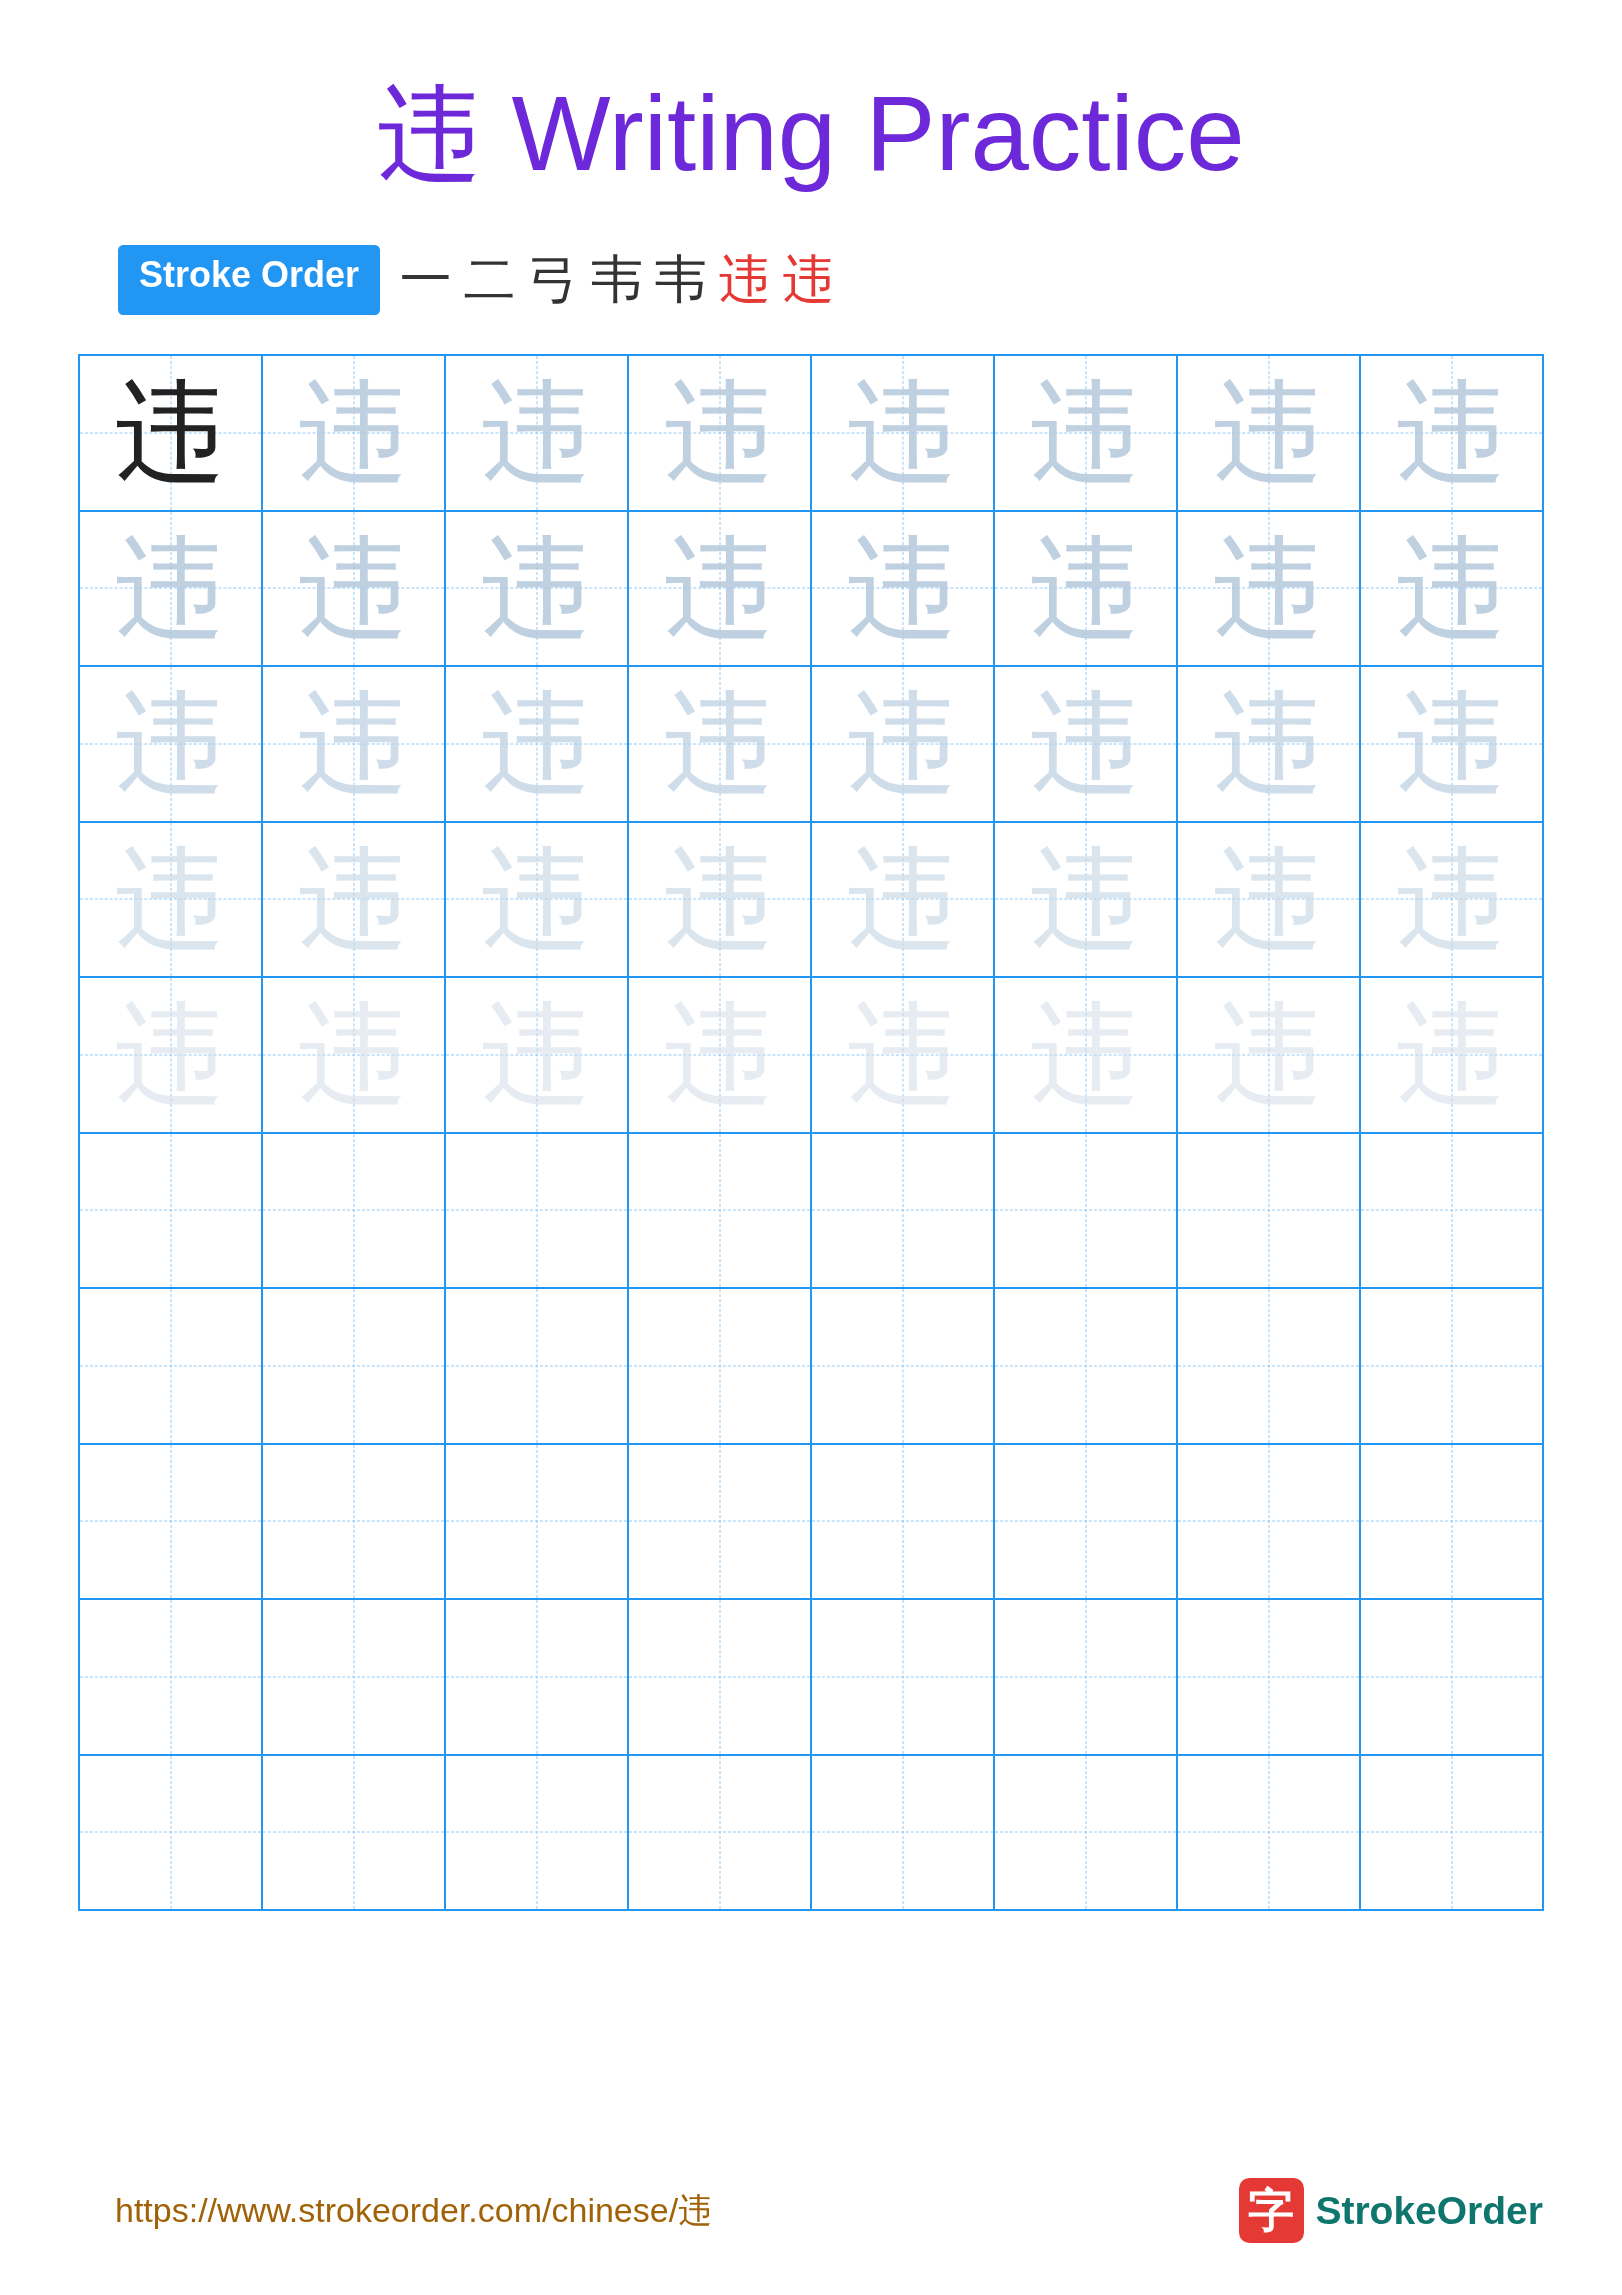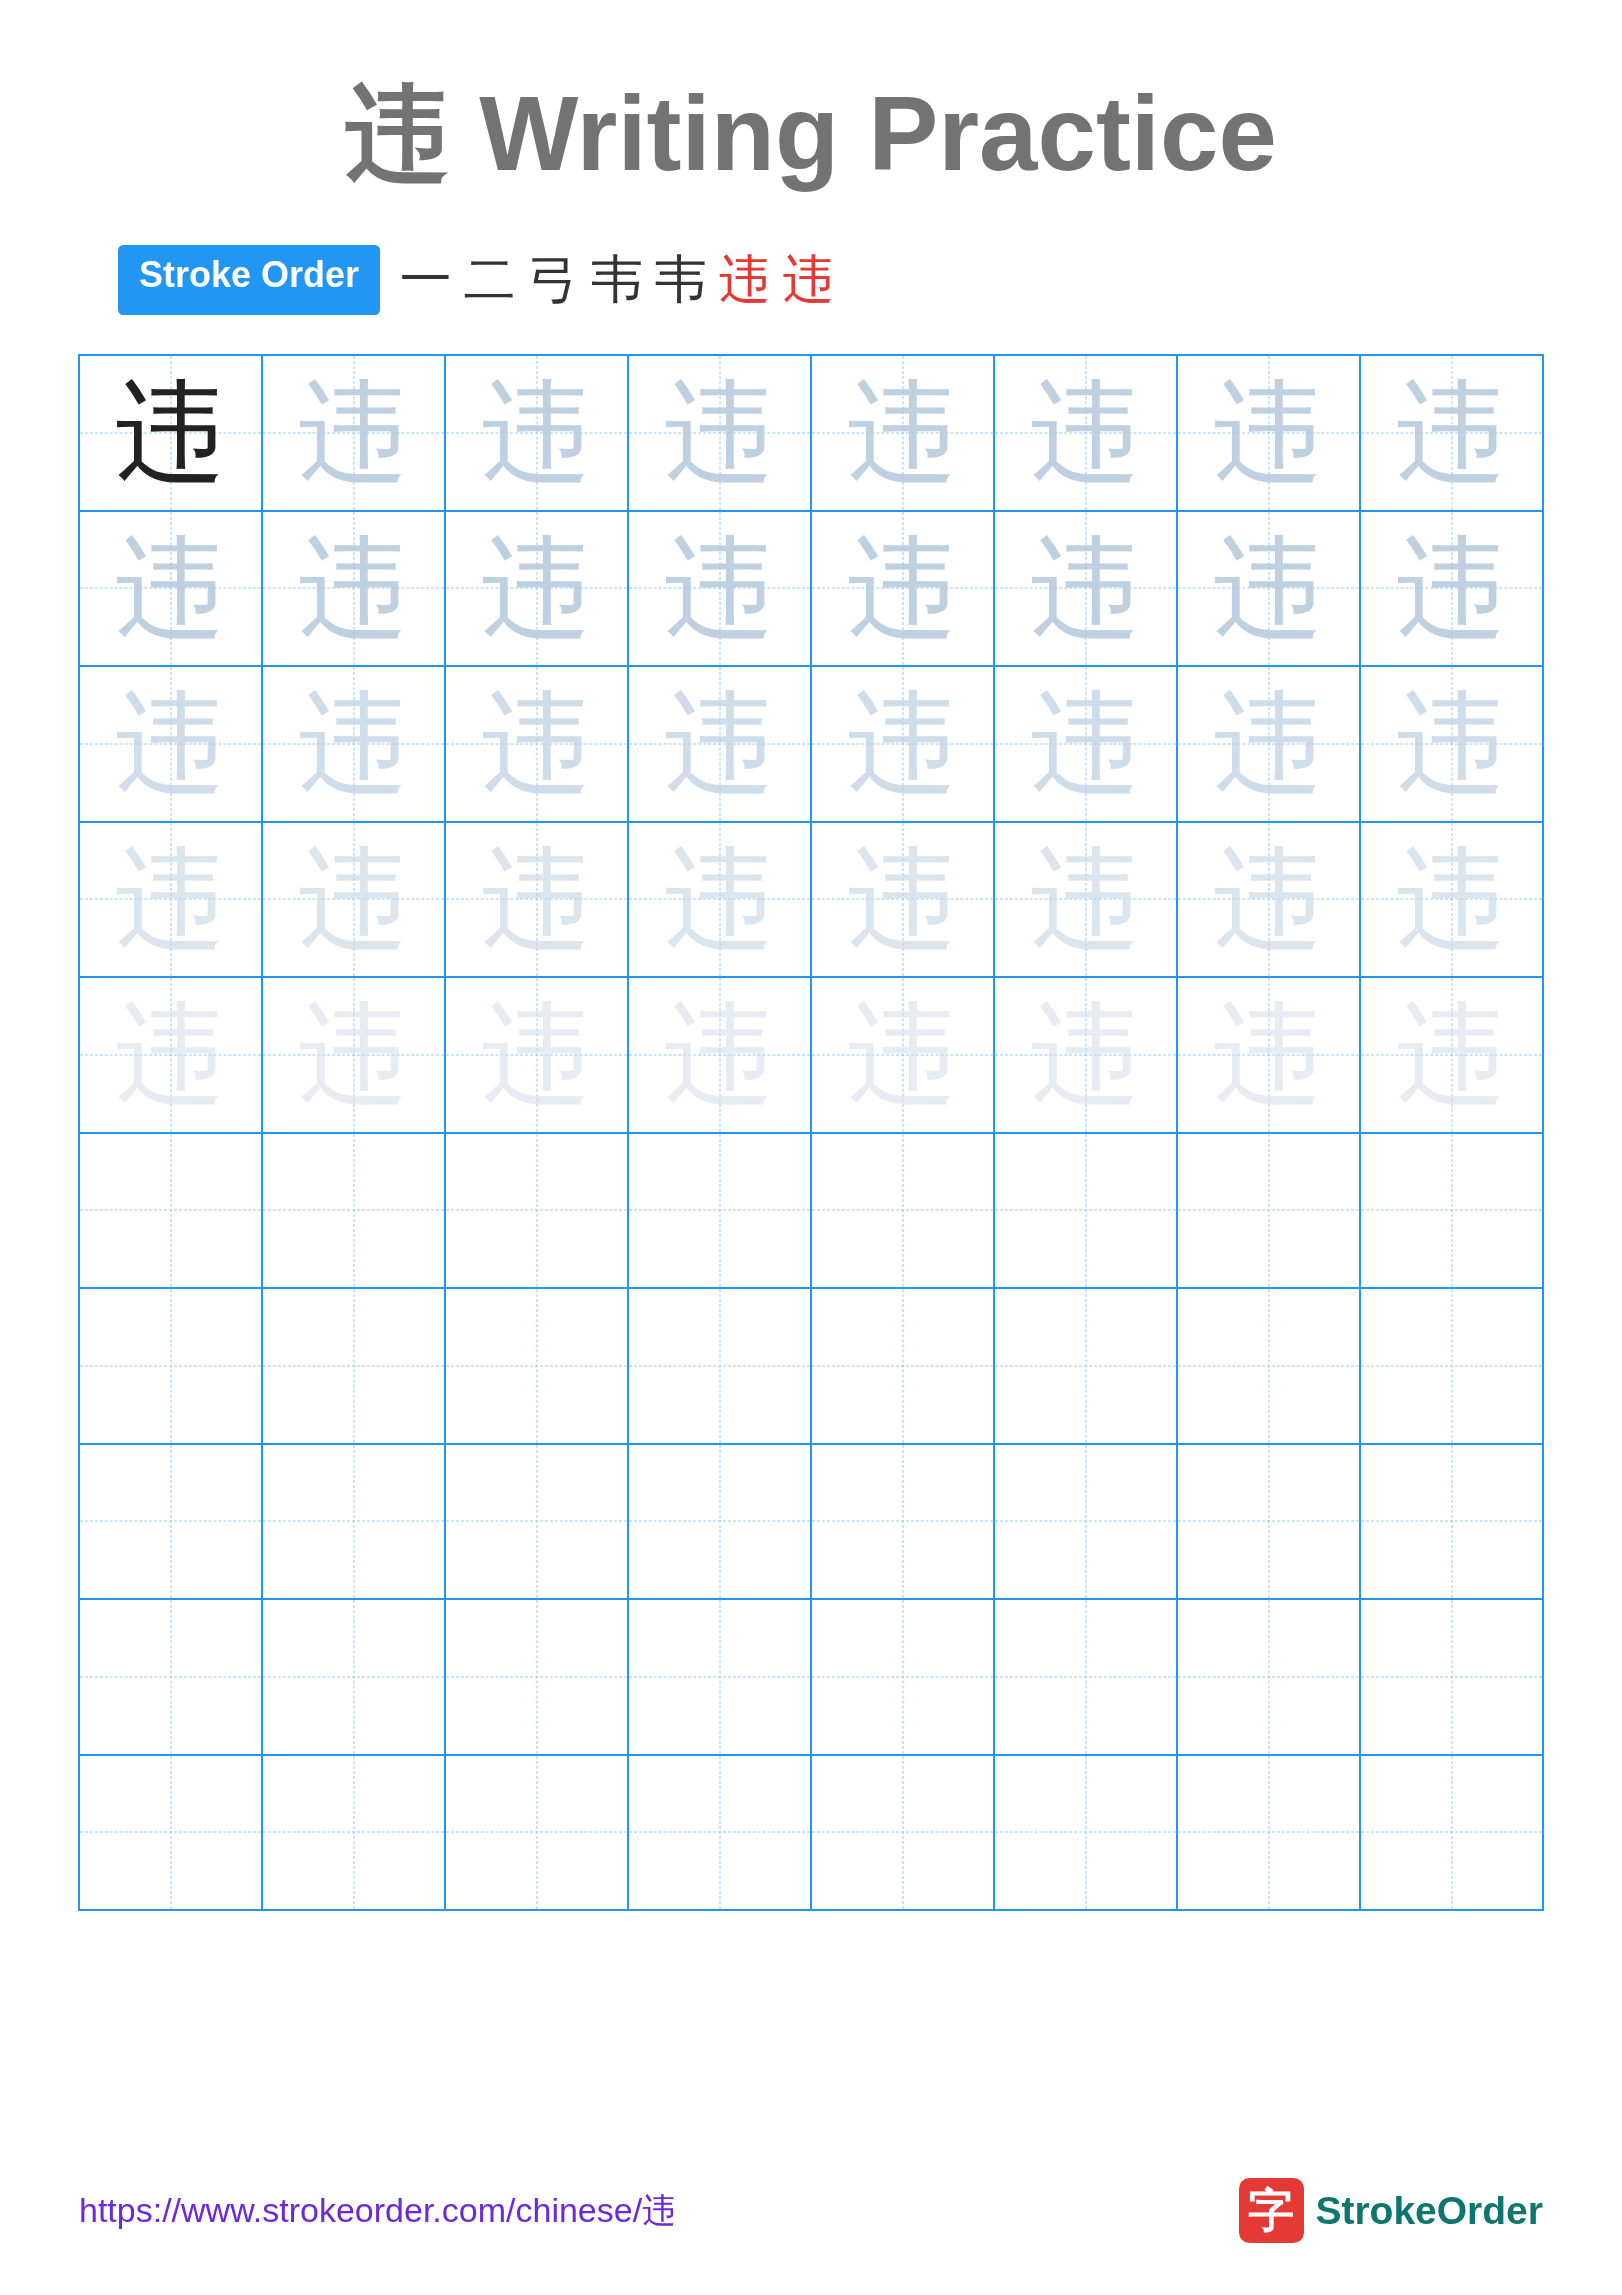--- a/index.html
+++ b/index.html
@@ -18,22 +18,22 @@
       height: 2295px;
       background: #fff;
       padding: 52px 79px;
       display: flex;
       flex-direction: column;
       align-items: center;
     }
 
     .title {
       font-size: 105px;
-      font-weight: bold;
-      color: #737373;
+      font-weight: normal;
+      color: #6d28d9;
       text-align: left;
       margin-bottom: 39px;
       margin-top: 13px;
     }
 
     .stroke-order-row {
       display: flex;
       gap: 19.6px;
       margin-bottom: 39px;
       align-self: flex-start;
@@ -140,23 +140,24 @@
       position: absolute;
       bottom: 52px;
       left: 79px;
       right: 79px;
       display: flex;
       align-items: center;
       justify-content: space-between;
     }
 
     .footer-url {
-      color: #6d28d9;
+      color: #a16207;
       font-size: 34px;
       text-decoration: none;
+      margin-left: 36px;
     }
 
     .footer-logo {
       display: flex;
       align-items: center;
       gap: 11.8px;
     }
 
     .logo-icon {
       width: 65px;

